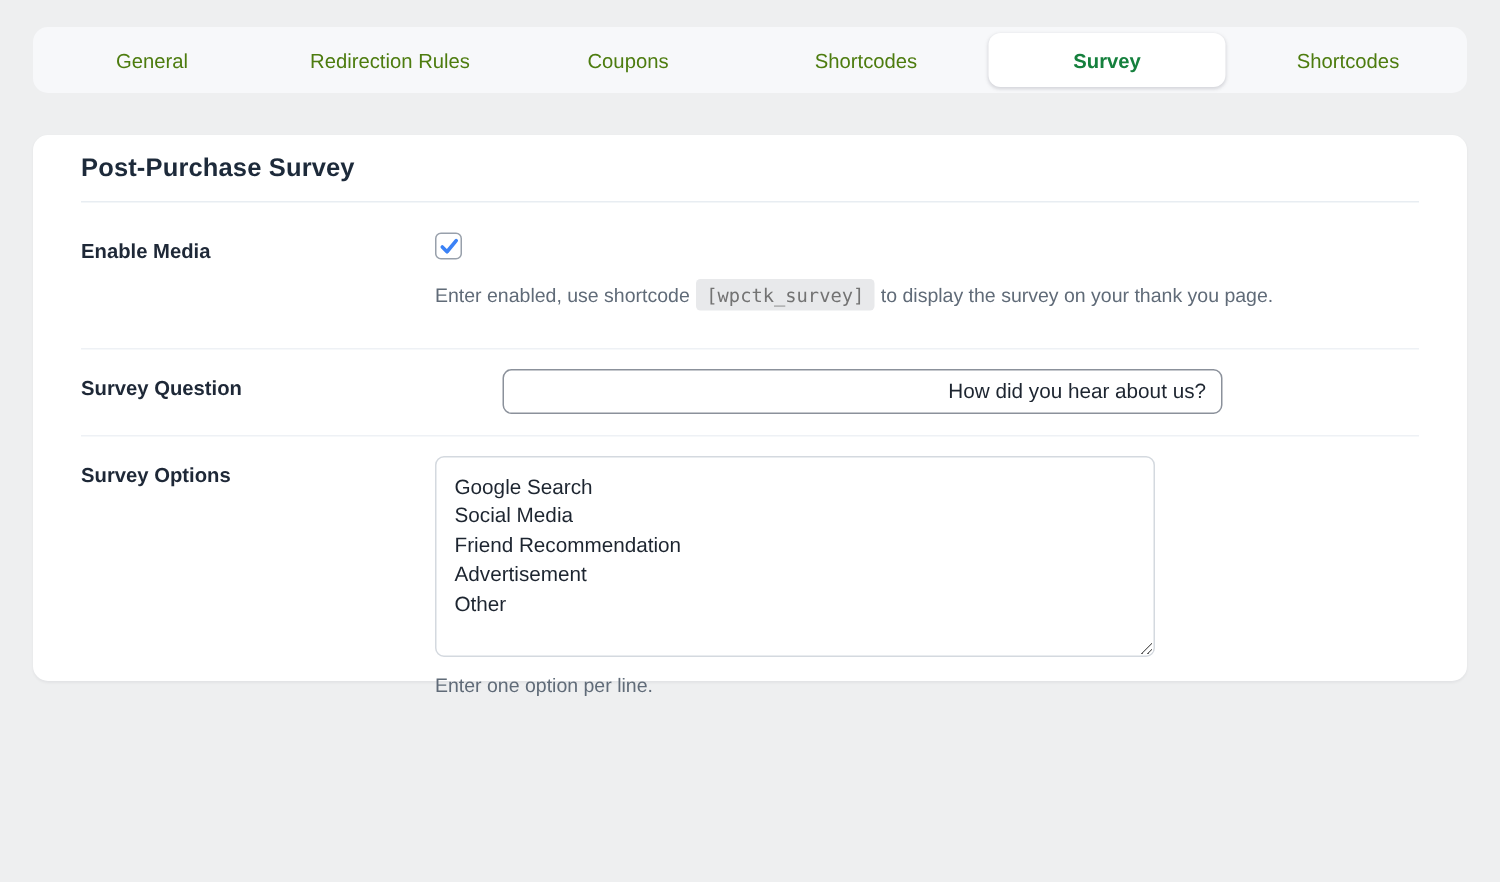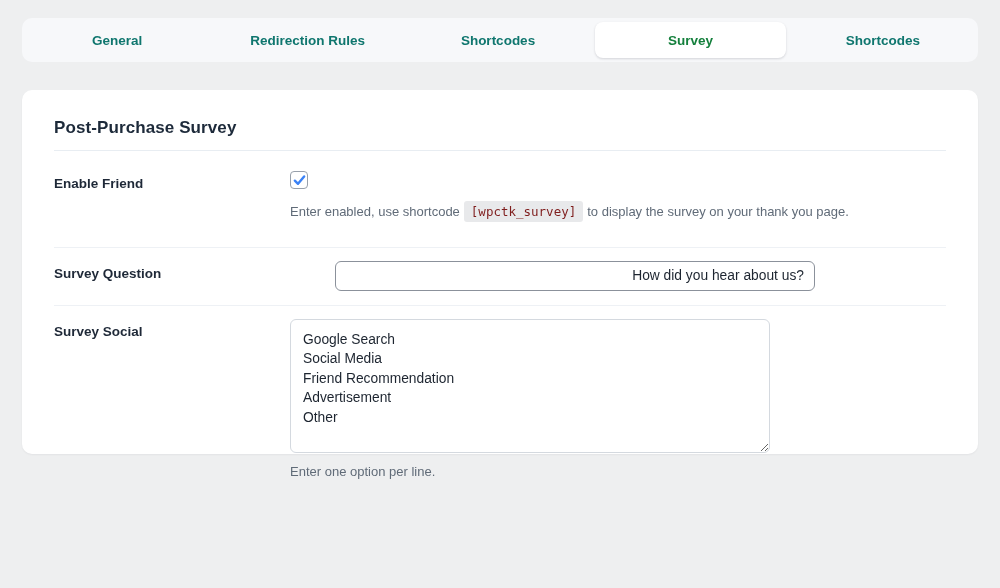--- a/index.html
+++ b/index.html
@@ -19,42 +19,42 @@
     border-radius: 10px;
     display: flex;
     align-items: stretch;
   }
   .tab {
     flex: 1 1 0;
     display: flex;
     align-items: center;
     justify-content: center;
     font-size: 13.5px;
-    font-weight: 700;
-    color: #0f766e;
+    font-weight: 400;
+    color: #4d7c0f;
     cursor: pointer;
     white-space: nowrap;
   }
   .tab.active {
     background: #ffffff;
     margin: 4px 2px;
     border-radius: 8px;
     color: #15803d;
     font-weight: 700;
     box-shadow: 0 1px 3px rgba(16,24,40,0.10), 0 1px 2px rgba(16,24,40,0.06);
   }
 
   
   .card {
     margin: 28px 22px 0;
     height: 364px;
     background: #ffffff;
     border-radius: 10px;
     box-shadow: 0 1px 2px rgba(16,24,40,0.05);
-    padding: 28px 32px 24px;
+    padding: 12px 32px 24px;
   }
   .card h2 {
     font-size: 17px;
     font-weight: 700;
     color: #1d2a3a;
     letter-spacing: 0.1px;
     padding-bottom: 12px;
     border-bottom: 1px solid #e8edf2;
   }
   .desc {
@@ -96,21 +96,21 @@
   .checkbox svg { width: 13px; height: 13px; display: block; }
 
   .help {
     margin-top: 10px;
     font-size: 13px;
     color: #606b78;
   }
   .code-chip {
     display: inline-block;
     background: #e8e9eb;
-    color: #7f1d1d;
+    color: #737373;
     font-family: "DejaVu Sans Mono", monospace;
     font-size: 12.5px;
     padding: 3px 7px;
     border-radius: 3px;
     margin: 0 4px;
   }
 
   .text-input {
     width: 480px;
     height: 30px;
@@ -141,30 +141,31 @@
     display: block;
   }
   .options-help { margin-top: 11px; }
 </style>
 </head>
 <body>
 
 <nav class="tabbar">
   <div class="tab">General</div>
   <div class="tab">Redirection Rules</div>
+  <div class="tab">Coupons</div>
   <div class="tab">Shortcodes</div>
   <div class="tab active">Survey</div>
   <div class="tab">Shortcodes</div>
 </nav>
 
 <main class="card">
   <h2>Post-Purchase Survey</h2>
 
   <div class="form-row row-enable">
-    <div class="row-label">Enable Friend</div>
+    <div class="row-label">Enable Media</div>
     <div class="row-control">
       <span class="checkbox" role="checkbox" aria-checked="true">
         <span style="display:flex;">
           <svg viewBox="0 0 14 14" fill="none">
             <path d="M2 7.2 L5.4 10.6 L12 2.6" stroke="#3b82f6" stroke-width="2.6" stroke-linecap="round" stroke-linejoin="round"></path>
           </svg>
         </span>
       </span>
       <div class="help">
         <span>Enter enabled, use shortcode</span><span class="code-chip">[wpctk_survey]</span><span>to display the survey on your thank you page.</span>
@@ -173,21 +174,21 @@
   </div>
 
   <div class="form-row row-question">
     <div class="row-label">Survey Question</div>
     <div class="row-control">
       <input type="text" class="text-input" value="How did you hear about us?" style="">
     </div>
   </div>
 
   <div class="form-row row-options">
-    <div class="row-label">Survey Social</div>
+    <div class="row-label">Survey Options</div>
     <div class="row-control">
       <textarea class="options-textarea" style="">Google Search
 Social Media
 Friend Recommendation
 Advertisement
 Other</textarea>
       <div class="help options-help">Enter one option per line.</div>
     </div>
   </div>
 </main>

